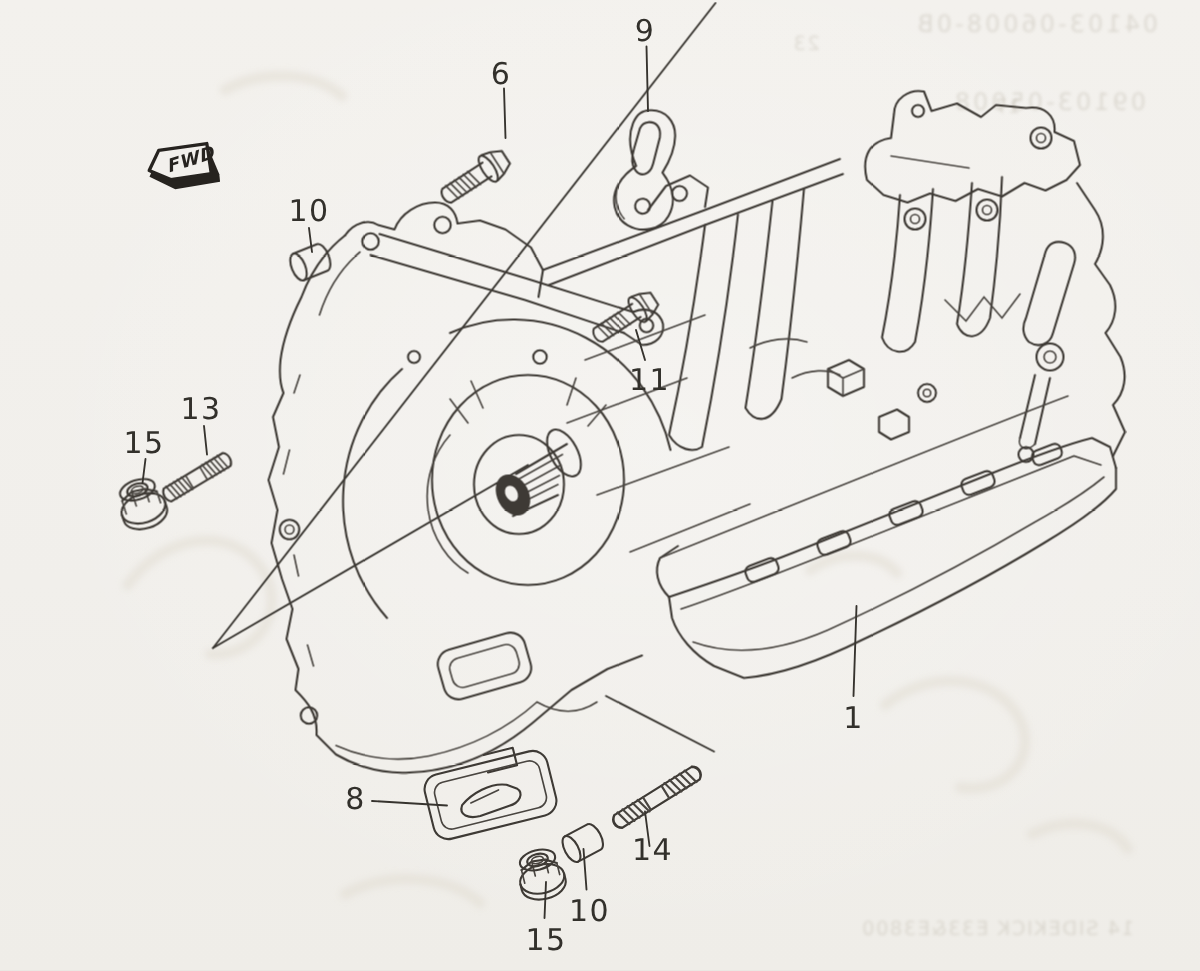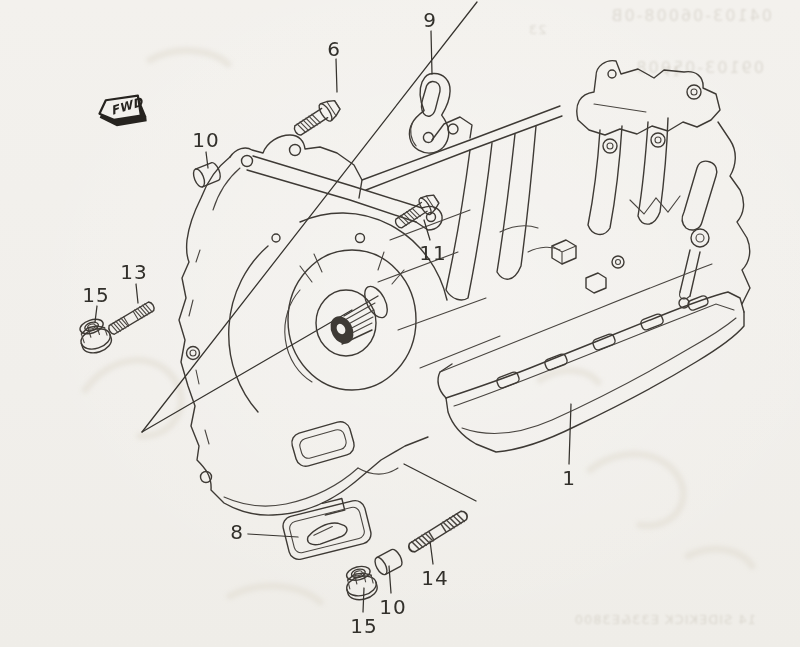--- a/index.html
+++ b/index.html
@@ -274,17 +274,17 @@
   </div>
 
   <div class="callout" style="left:334px;top:49px;">6</div>
   <div class="callout" style="left:430px;top:20px;">9</div>
   <div class="callout" style="left:206px;top:140px;">10</div>
   <div class="callout" style="left:433px;top:253px;">11</div>
   <div class="callout" style="left:134px;top:272px;">13</div>
   <div class="callout" style="left:96px;top:295px;">15</div>
   <div class="callout" style="left:569px;top:478px;">1</div>
   <div class="callout" style="left:237px;top:532px;">8</div>
-  <div class="callout" style="left:435px;top:578px;">14</div>
+  <div class="callout" style="left:435px;top:566px;">14</div>
   <div class="callout" style="left:393px;top:607px;">10</div>
   <div class="callout" style="left:364px;top:626px;">15</div>
 
 </div>
 
 </body></html>

